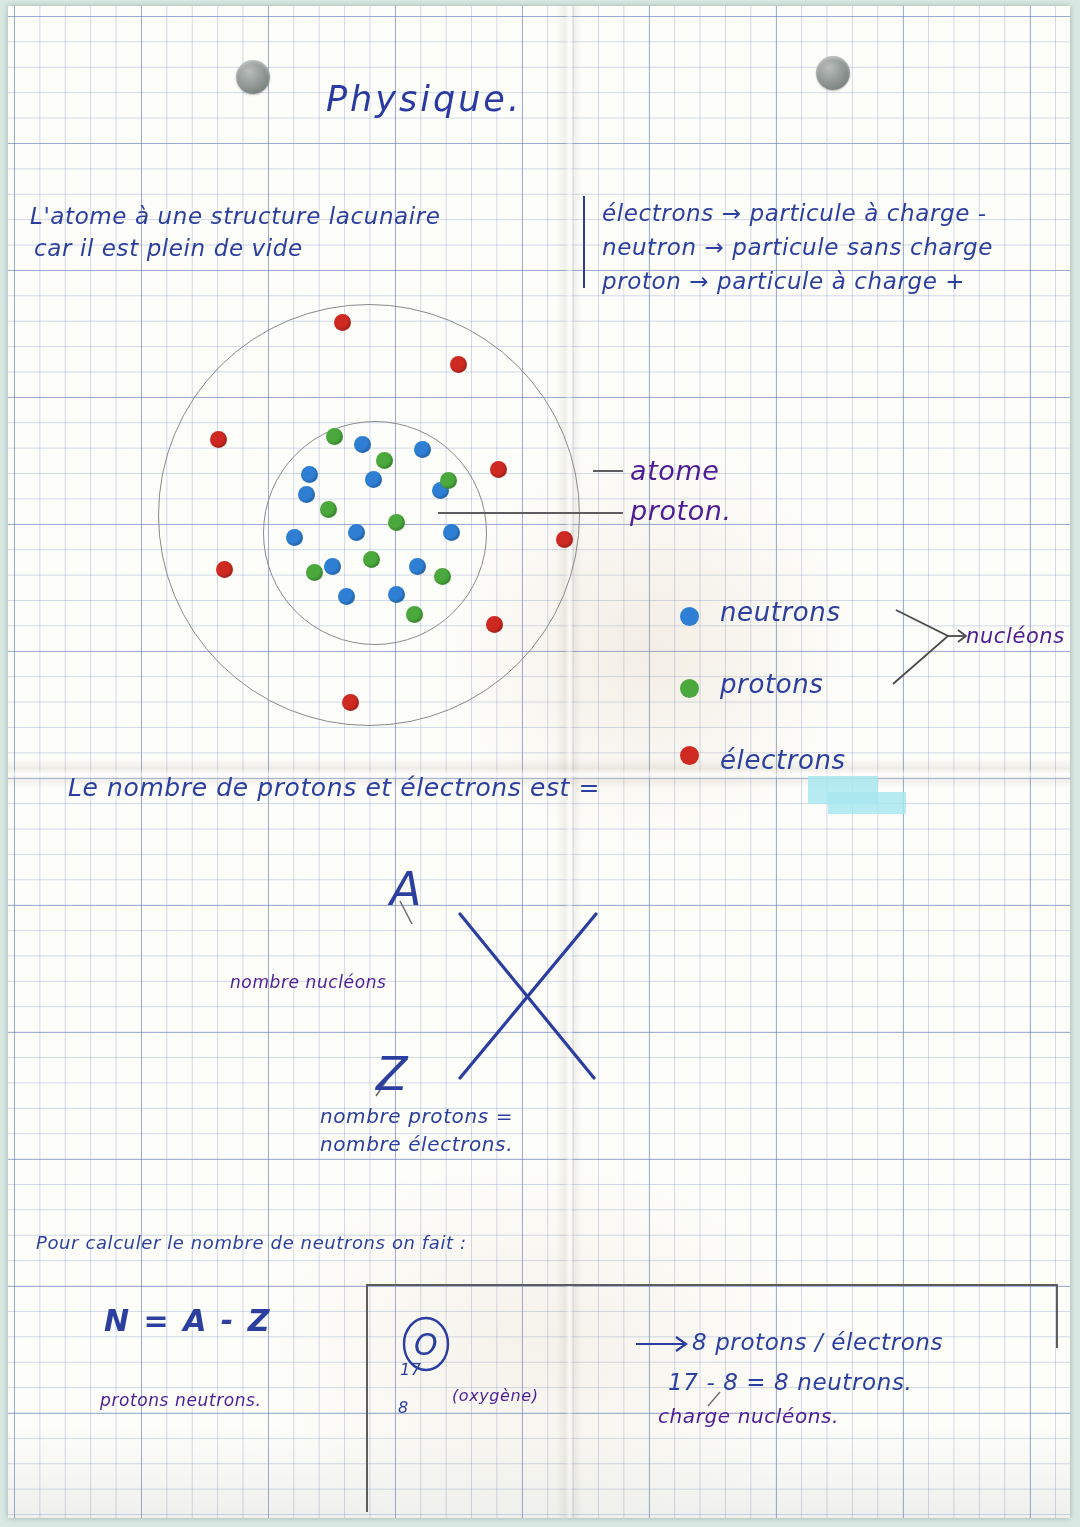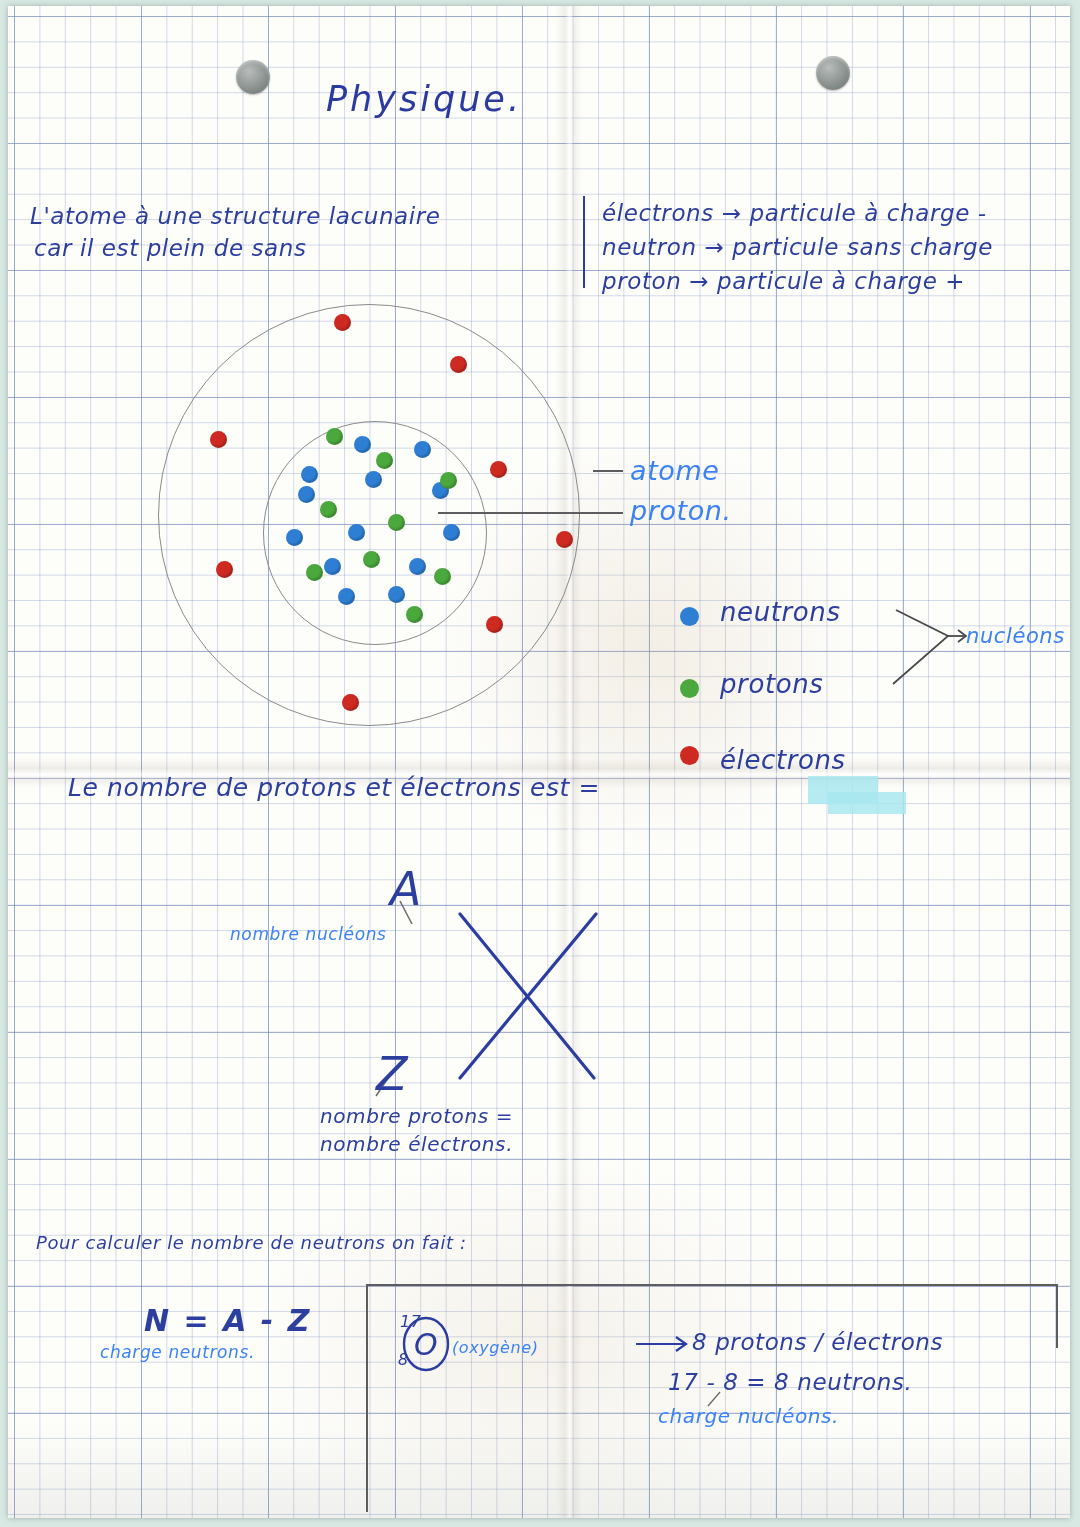--- a/index.html
+++ b/index.html
@@ -88,29 +88,29 @@
   
   .hw {
     position: absolute;
     color: #2c3f9e;
     font-family: "DejaVu Sans", sans-serif;
     font-style: italic;
     white-space: pre;
     letter-spacing: 0.6px;
     line-height: 1.25;
   }
-  .hw.pencil { color: #3b82f6; }
+  .hw.pencil { color: #4c1d95; }
   .title {
     font-size: 35px;
     letter-spacing: 3px;
     color: #2a3aa0;
   }
   .t-body   { font-size: 23px; font-style: italic; }
   .t-small  { font-size: 20px; }
-  .t-tiny   { font-size: 17px; }
+  .t-tiny   { font-size: 17px; margin-top: 48px; }
   .t-big    { font-size: 46px; }
   .t-formula{ font-size: 28px; letter-spacing: 2px; }
 
   
   #atom-wrap { position: absolute; left: 150px; top: 280px; width: 440px; height: 470px; }
   .ring {
     position: absolute;
     border: 1.6px solid #8a8a8d;
     border-radius: 50%;
   }
@@ -157,21 +157,21 @@
     <div class="shade" id="fold-v"></div>
     <div class="shade" id="fold-h"></div>
     <div class="shade" id="edge-bot"></div>
 
     <div class="hole" style="left:228px; top:54px;"></div>
     <div class="hole" style="left:808px; top:50px;"></div>
 
     <div class="hw title" style="left:318px; top:72px;">Physique.</div>
 
     <div class="hw t-body" style="left:22px; top:196px;">L'atome à une structure lacunaire</div>
-    <div class="hw t-body" style="left:26px; top:228px;">car il est plein de sans</div>
+    <div class="hw t-body" style="left:26px; top:228px;">car il est plein de vide</div>
 
     <div class="vline" style="left:575px; top:190px; height:92px;"></div>
 
     <div class="hw t-body" style="left:594px; top:193px;">électrons → particule à charge -</div>
     <div class="hw t-body" style="left:594px; top:227px;">neutron → particule sans charge</div>
     <div class="hw t-body" style="left:594px; top:261px;">proton → particule à charge +</div>
 
     <div id="atom-wrap">
       <div class="ring" style="left:0px; top:18px; width:420px; height:420px;"></div>
       <div class="ring" style="left:105px; top:135px; width:222px; height:222px;"></div>
@@ -257,22 +257,22 @@
     <div class="hw t-big" style="left:368px; top:1040px;">Z</div>
     <div class="hw t-small" style="left:312px; top:1098px;">nombre protons =</div>
     <div class="hw t-small" style="left:312px; top:1126px;">nombre électrons.</div>
 
     <div class="hw t-body" style="left:28px; top:1226px; font-size:18px;">Pour calculer le nombre de neutrons on fait :</div>
 
     <div class="line pencil-line" style="left:358px; top:1278px; width:692px;"></div>
     <div class="line pencil-line" style="left:358px; top:1278px; width:2px; height:228px; background:#5d5d60;"></div>
     <div class="line pencil-line" style="left:1048px; top:1278px; width:2px; height:64px; background:#5d5d60;"></div>
 
-    <div class="hw t-formula" style="left:96px; top:1296px; font-size:30px; font-weight:bold;margin-left:40px;">N = A - Z</div>
-    <div class="hw pencil t-tiny" style="left:92px; top:1336px;">charge neutrons.</div>
+    <div class="hw t-formula" style="left:96px; top:1296px; font-size:30px; font-weight:bold;">N = A - Z</div>
+    <div class="hw pencil t-tiny" style="left:92px; top:1336px;">protons neutrons.</div>
 
     <div class="hw t-tiny" style="left:392px; top:1306px; font-size:16px;">17</div>
     <div class="hw t-tiny" style="left:390px; top:1344px; font-size:16px;">8</div>
     <div class="hw t-body" style="left:406px; top:1320px; font-size:30px;">O</div>
     <div class="hw pencil t-tiny" style="left:444px; top:1332px; font-size:16px;">(oxygène)</div>
 
     <div class="hw t-body" style="left:684px; top:1322px; font-size:23px;">8 protons / électrons</div>
     <div class="hw t-body" style="left:660px; top:1362px; font-size:23px;">17 - 8 = 8 neutrons.</div>
     <div class="hw pencil t-small" style="left:650px; top:1398px; font-size:20px;">charge nucléons.</div>
 

